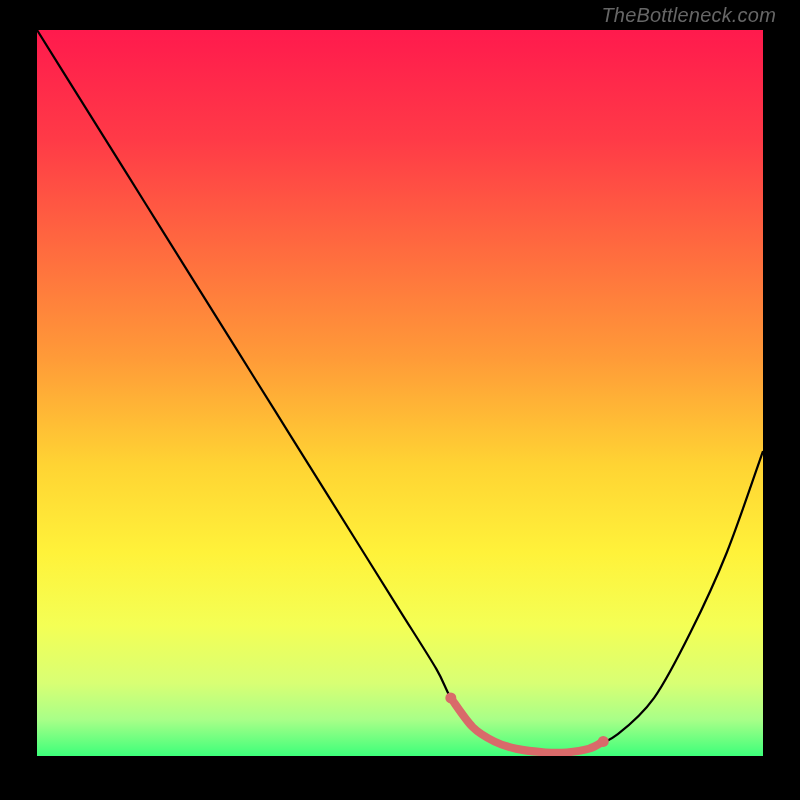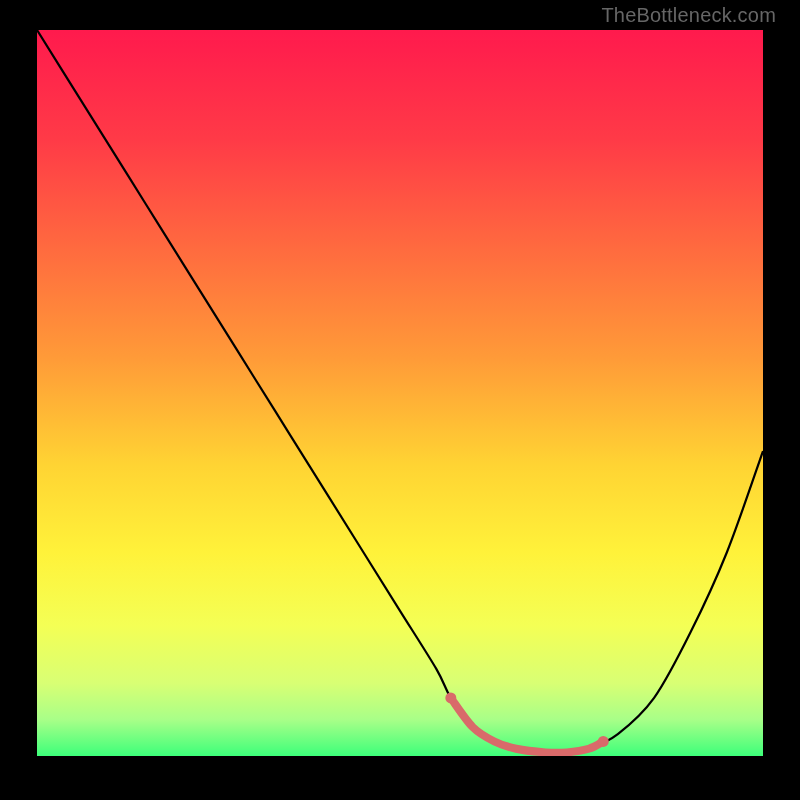--- a/index.html
+++ b/index.html
@@ -9,20 +9,21 @@
     width: 800px;
     height: 800px;
     overflow: hidden;
     font-family: Arial, Helvetica, sans-serif;
   }
   .frame {
     position: relative;
     width: 788px;
     height: 800px;
     background: #000;
+    font-style: italic;
   }
   .watermark {
     position: absolute;
     top: 4px;
     right: 12px;
     color: #666;
     font-size: 20px;
     font-weight: 500;
     letter-spacing: 0.2px;
     z-index: 5;

